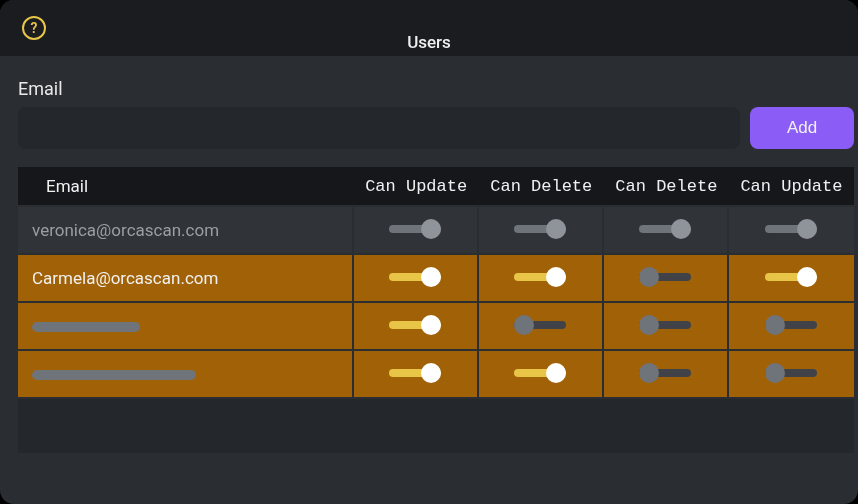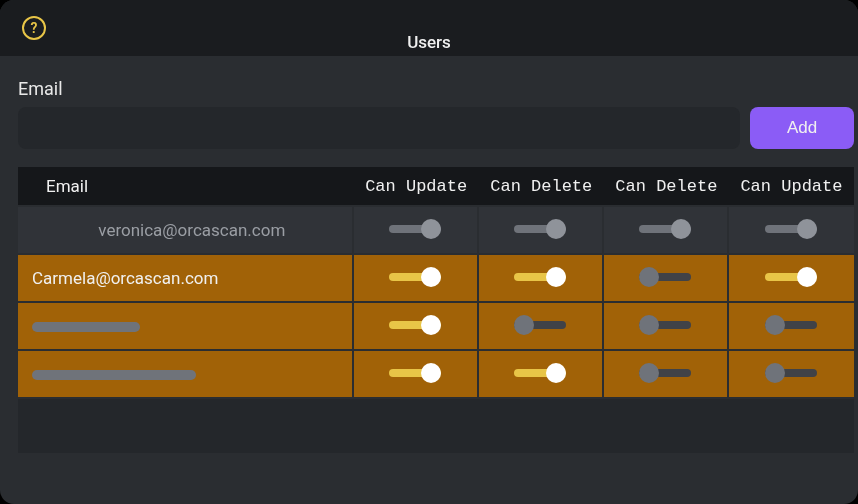--- a/index.html
+++ b/index.html
@@ -109,21 +109,21 @@
     font-family: Liberation Mono, monospace;
   }
   .table tbody td {
     padding: 0;
     border-top: 2px solid #2a2d31;
     border-right: 2px solid #2a2d31;
     background: #a16207;
     height: 48px;
     vertical-align: middle;
   }
-  .table tbody tr.row-dim td { background: #303338; text-align: center; }
+  .table tbody tr.row-dim td { background: #303338; }
   .table tbody td.cell-email {
     padding-left: 14px;
     font-size: 17px;
     color: #f0f0f0;
   }
   .table tbody tr.row-dim td.cell-email { color: #9a9ea4; }
   .table tbody td.cell-perm { text-align: center; }
   .table tbody td:last-child { border-right: none; }
   .table tbody tr.row-empty td {
     background: #24272b;

